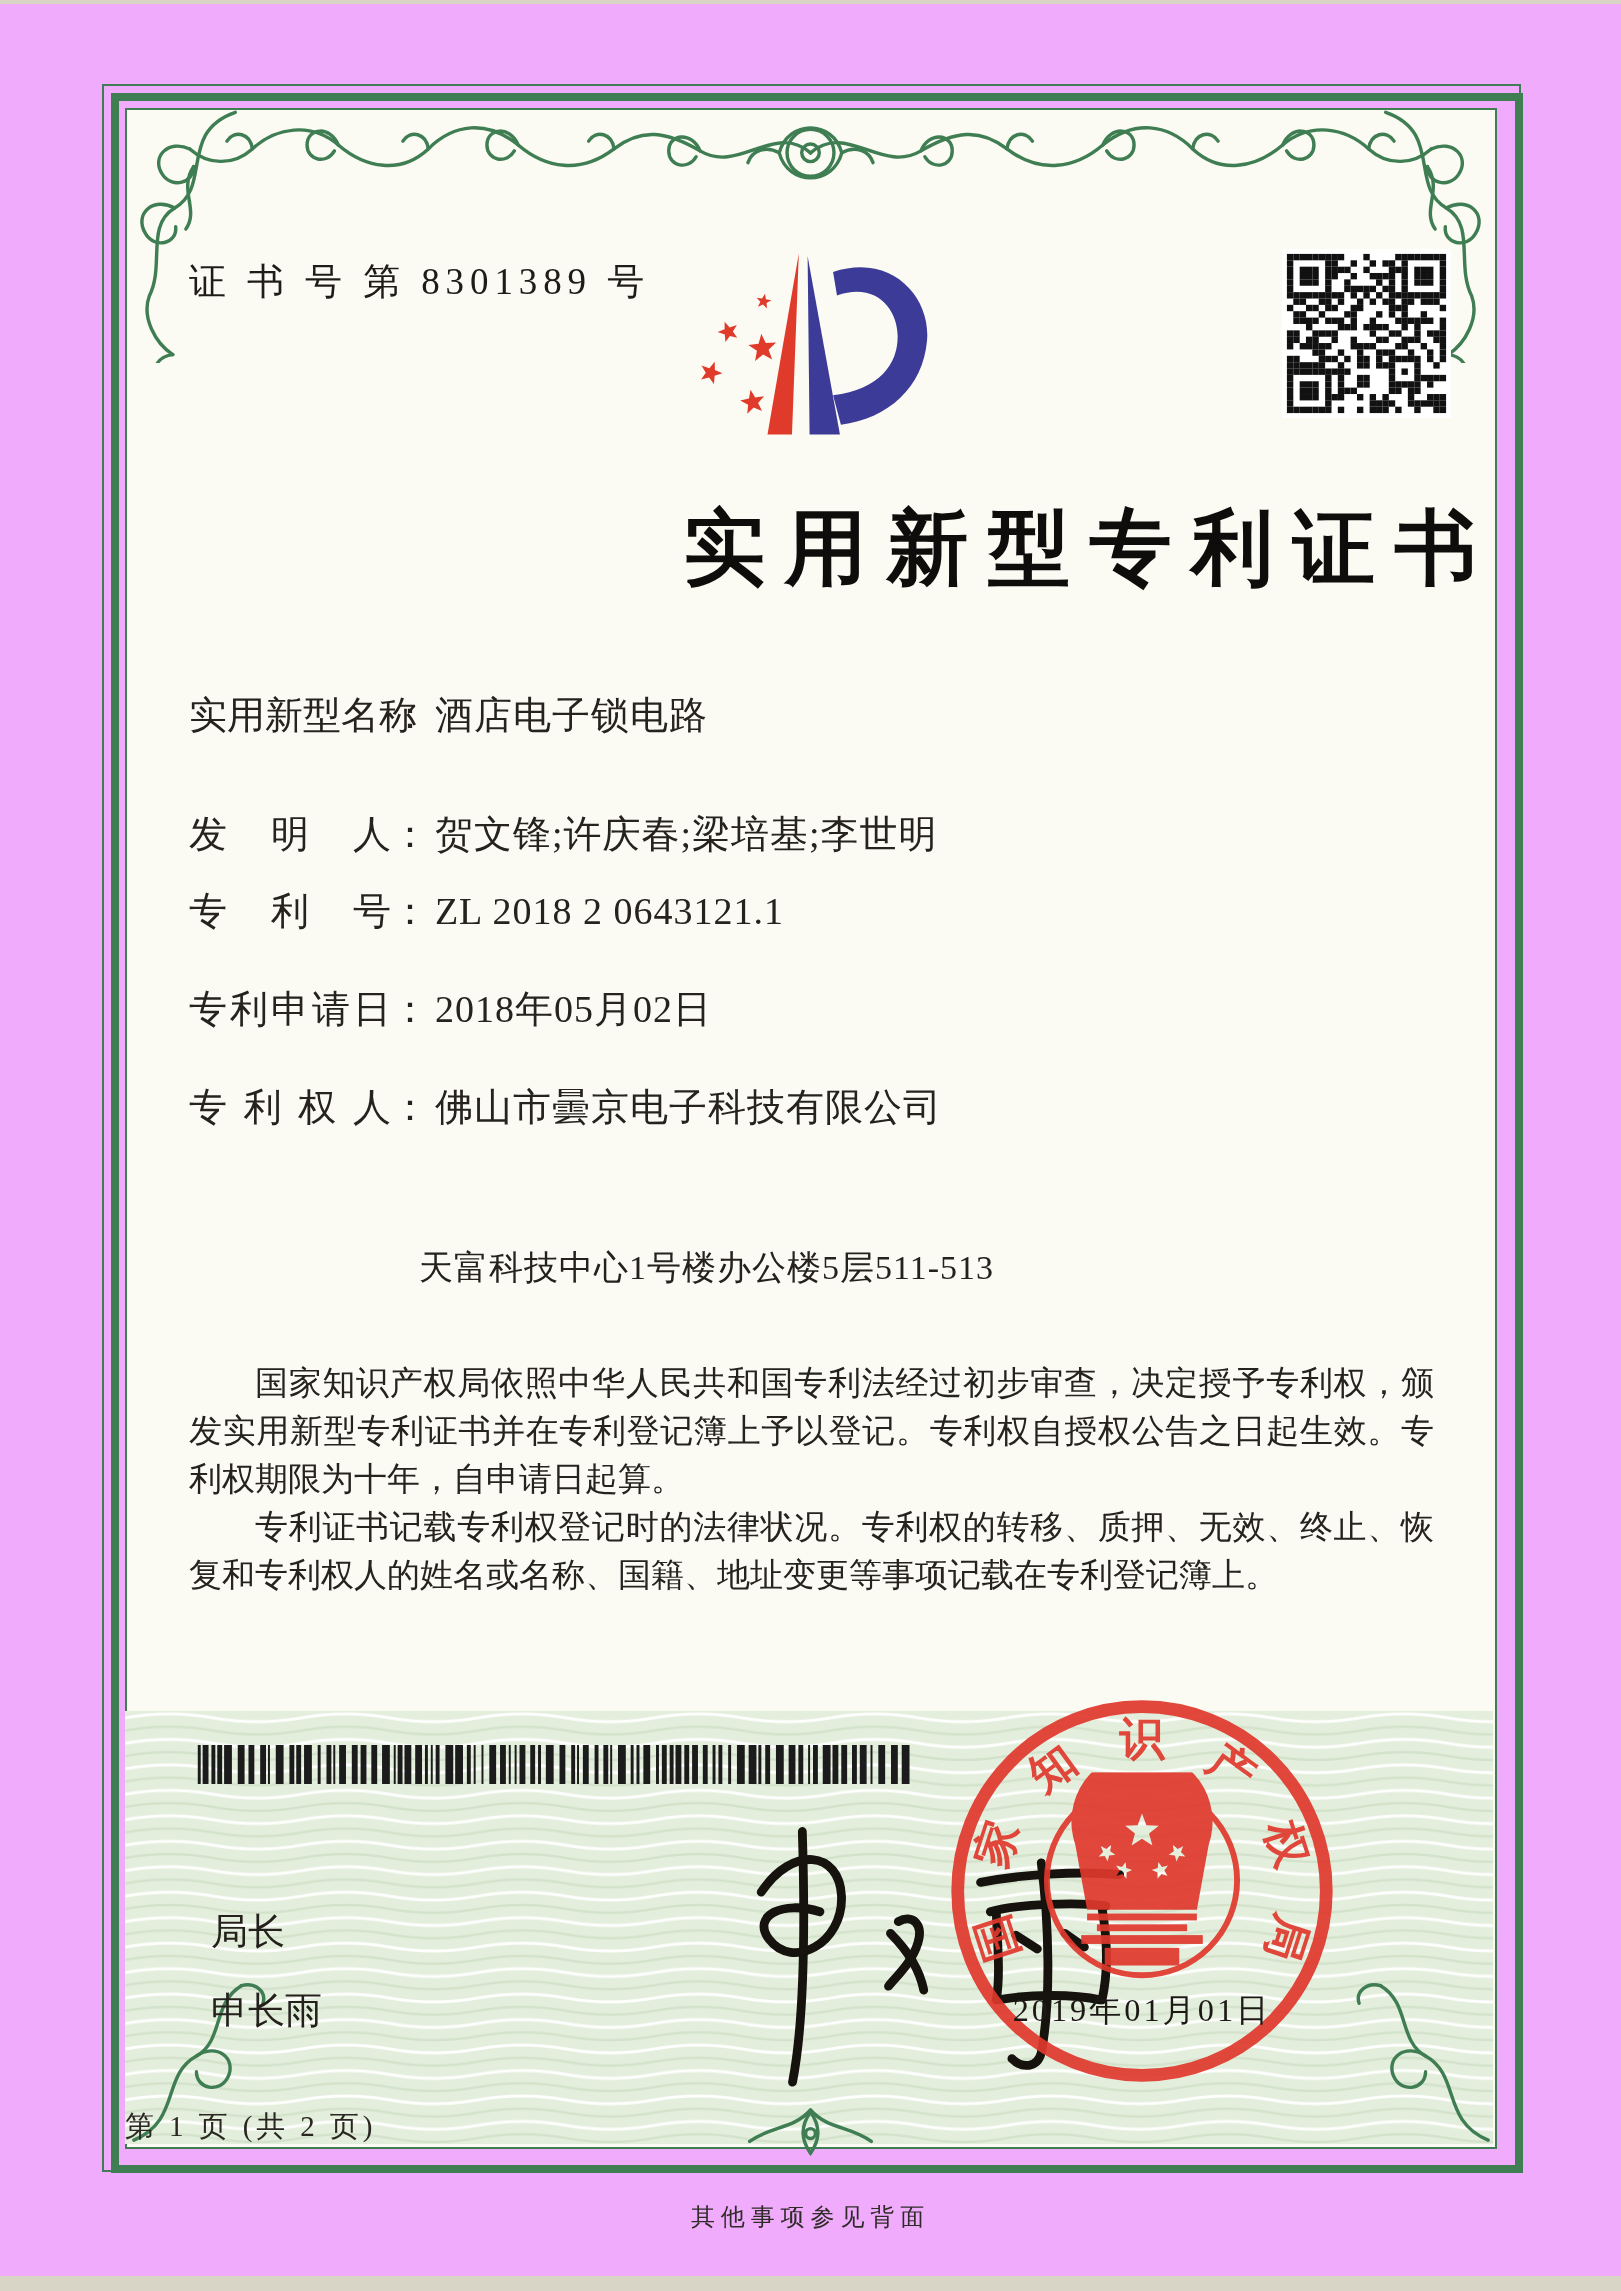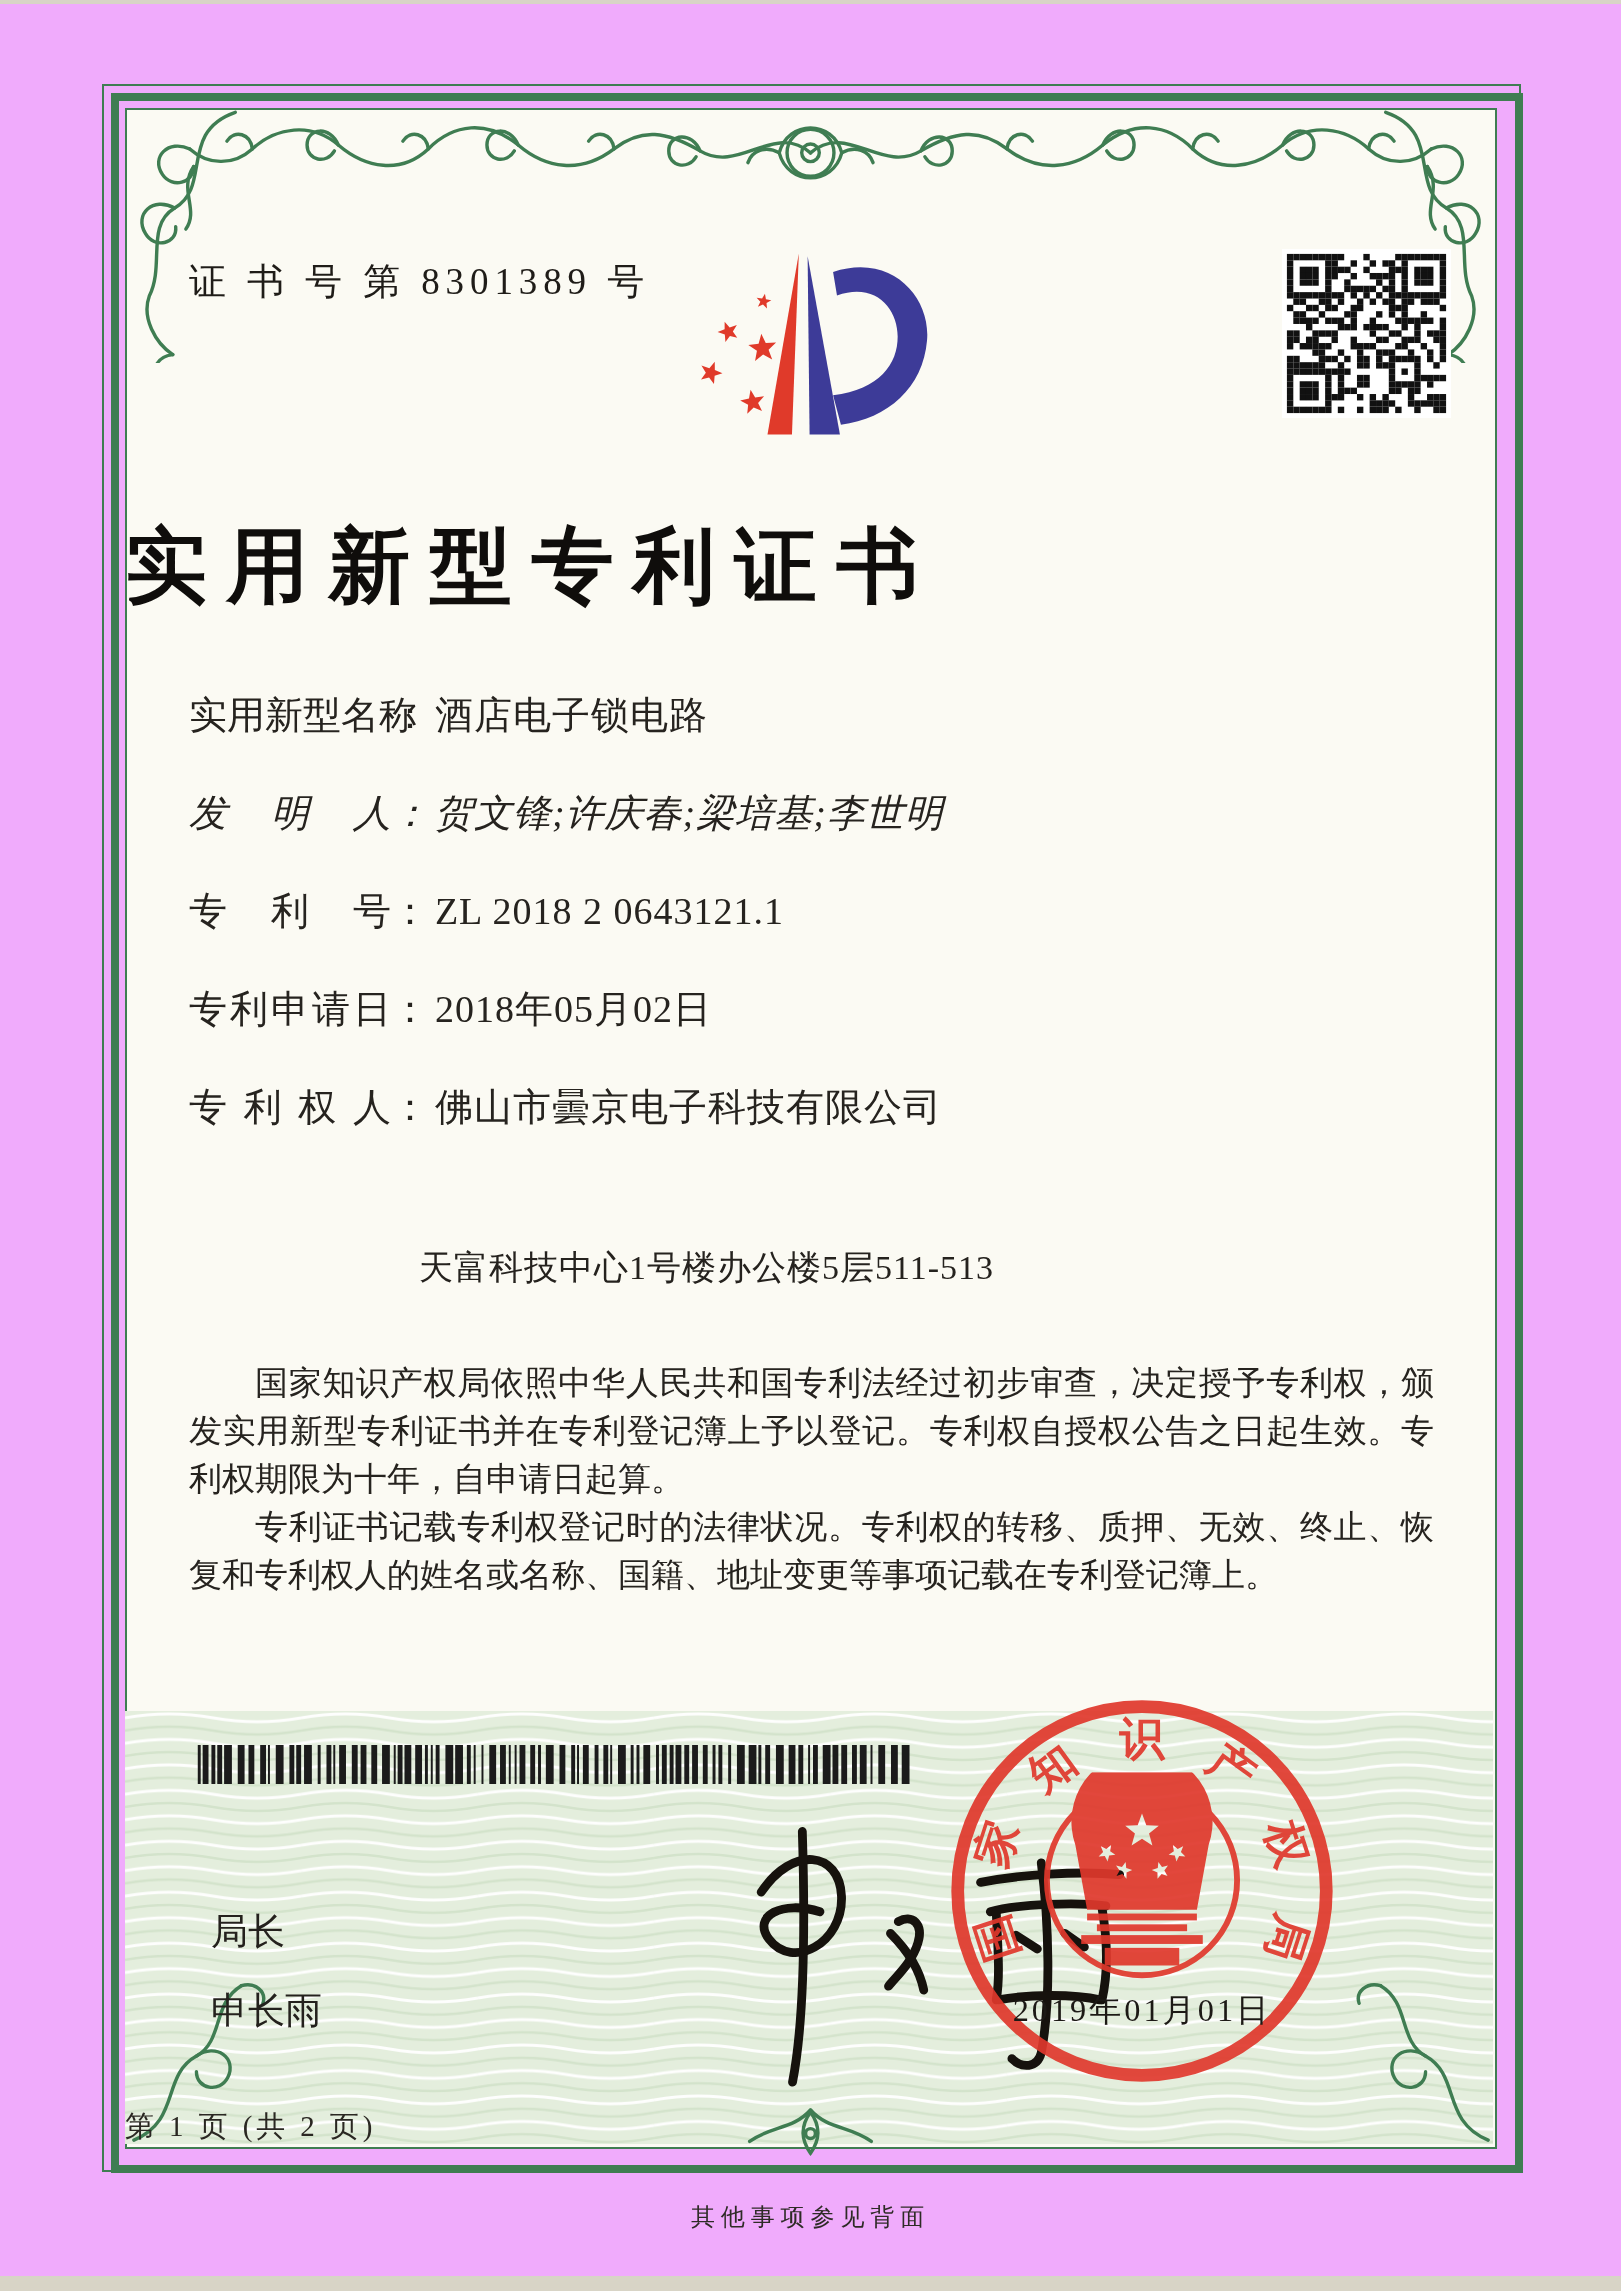--- a/index.html
+++ b/index.html
@@ -9,27 +9,27 @@
   .frame-outer,.frame-band,.frame-inner{position:absolute;pointer-events:none;}
   .frame-outer{left:102px;top:80px;width:1415px;height:2084px;border:2.9px solid #3f7d52;}
   .frame-band {left:111px;top:89px;width:1396px;height:2064px;border:8.8px solid #3f7d52;}
   .frame-inner{left:125px;top:104px;width:1368px;height:2037px;border:2px solid #3f7d52;background:#fbfaf3;}
   .orn{position:absolute;pointer-events:none;}
   .orn svg{display:block;}
   .flip{transform:scaleX(-1);}
   
   .abs{position:absolute;white-space:nowrap;}
   .cert-no{left:189px;top:253px;font-size:37px;letter-spacing:5.9px;color:#1f1c18;}
-  .title{left:125px;right:125px;top:508px;text-align:left;font-size:82px;font-weight:bold;
+  .title{left:125px;right:125px;top:490px;text-align:right;font-size:82px;font-weight:bold;
          letter-spacing:19.6px;color:#0f0d0b;}
   .row{left:189px;font-size:38px;color:#26231f;}
   .flabel{display:inline-block;width:202px;text-align:justify;text-align-last:justify;vertical-align:top;}
   .colon{display:inline-block;margin-right:5.9px;}
   .fvalue{letter-spacing:1px;}
-  .row-name{top:686px;} .row-inv{top:784px;font-style:italic;} .row-pat{top:882px;}
+  .row-name{top:686px;} .row-inv{top:805px;} .row-pat{top:882px;}
   .row-fil{top:980px;} .row-own{top:1078px;} .row-addr{top:1176px;}
   .addr2{left:419px;top:1241px;font-size:34px;letter-spacing:1px;}
   .row-grant{top:1308px;}
   .grant2{position:absolute;left:624px;top:0;}
   .paras{position:absolute;left:189px;top:1355px;width:1245px;white-space:normal;}
   .paras p{margin:0;font-size:33px;line-height:48px;text-indent:2em;text-align:justify;color:#26231f;}
   .waves{position:absolute;left:125px;top:1707px;width:1368px;height:433px;}
   .barcode{position:absolute;left:196px;top:1741px;}
   .signer-title{left:211px;top:1903px;font-size:37px;font-family:Liberation Mono, monospace;color:#24211d;}
   .signer-name {left:211px;top:1982px;font-size:37px;font-family:"Liberation Sans","DejaVu Sans",sans-serif;color:#24211d;}

